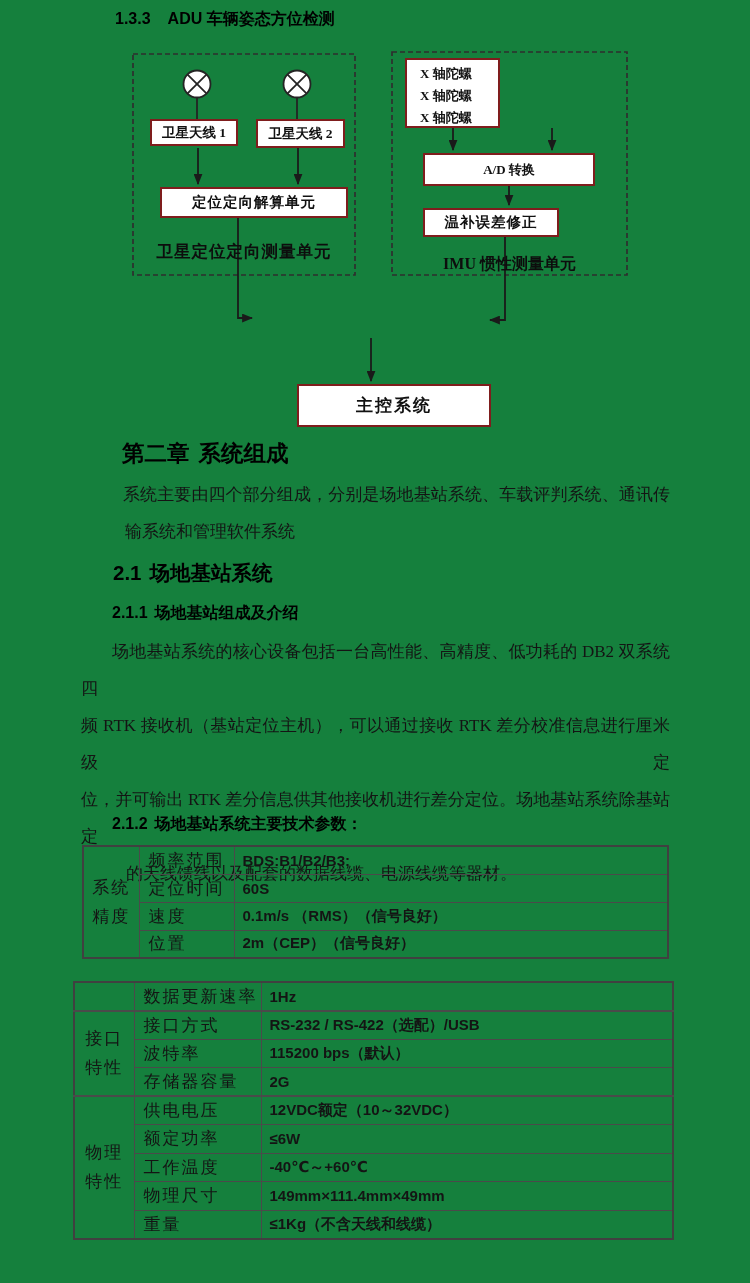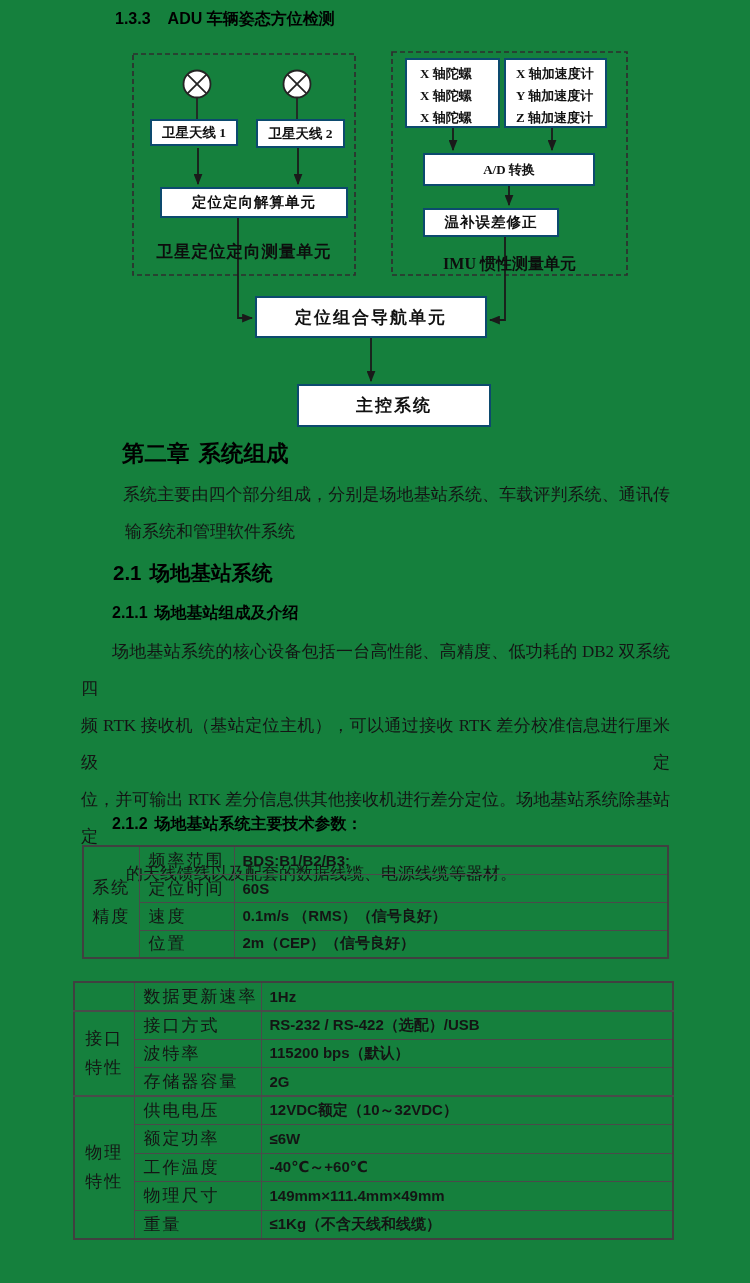--- a/index.html
+++ b/index.html
@@ -33,21 +33,21 @@
   .p1{left:80px;top:476px;width:590px;}
   .p2{left:81px;top:633px;width:589px;}
   .pline{text-align:justify;text-align-last:justify;}
   .pline.last{text-align-last:left;margin-left:45px;}
   .indent-a{text-indent:43px;}
   .indent-b{text-indent:31px;}
 
   
   .diagram{left:0;top:0;width:750px;height:440px;}
   .diagram svg{position:absolute;left:0;top:0;}
-  .dbox{position:absolute;border:2px solid #0c4a6e;background:#fff;
+  .dbox{position:absolute;border:2px solid #7f1d1d;background:#fff;
         display:flex;align-items:center;justify-content:center;
         font-family:var(--serif);font-weight:bold;color:#111;text-align:center;}
   .sat1{left:150px;top:119px;width:88px;height:27px;font-size:13.5px;}
   .sat2{left:256px;top:119px;width:89px;height:29px;font-size:13.5px;}
   .solver{left:160px;top:187px;width:188px;height:31px;font-size:14.5px;letter-spacing:1px;}
   .gyro{left:405px;top:58px;width:95px;height:70px;font-size:13px;
         display:block;text-align:left;padding:3px 0 0 13px;line-height:22px;}
   .accel{left:504px;top:58px;width:103px;height:70px;font-size:13px;
         display:block;text-align:left;padding:3px 0 0 10px;line-height:22px;}
   .adbox{left:423px;top:153px;width:172px;height:33px;font-size:13px;}
@@ -119,30 +119,24 @@
     <div class="dbox sat1">卫星天线 1</div>
     <div class="dbox sat2">卫星天线 2</div>
     <div class="dbox solver">定位定向解算单元</div>
     <div class="unit-label gnss-label">卫星定位定向测量单元</div>
 
     <div class="dbox gyro">
       <div>X 轴陀螺</div>
       <div>X 轴陀螺</div>
       <div>X 轴陀螺</div>
     </div>
-    <div class="dbox accel">
-      <div>X 轴加速度计</div>
-      <div>Y 轴加速度计</div>
-      <div>Z 轴加速度计</div>
-    </div>
     <div class="dbox adbox">A/D 转换</div>
     <div class="dbox tempbox">温补误差修正</div>
     <div class="unit-label imu-label">IMU 惯性测量单元</div>
 
-    <div class="dbox navbox">定位组合导航单元</div>
     <div class="dbox mainbox">主控系统</div>
   </div>
 
   <div class="abs chapter-title">
     <span class="num">第二章</span><span>系统组成</span>
   </div>
 
   <div class="abs para p1">
     <div class="pline indent-a">系统主要由四个部分组成，分别是场地基站系统、车载评判系统、通讯传</div>
     <div class="pline last">输系统和管理软件系统</div>

